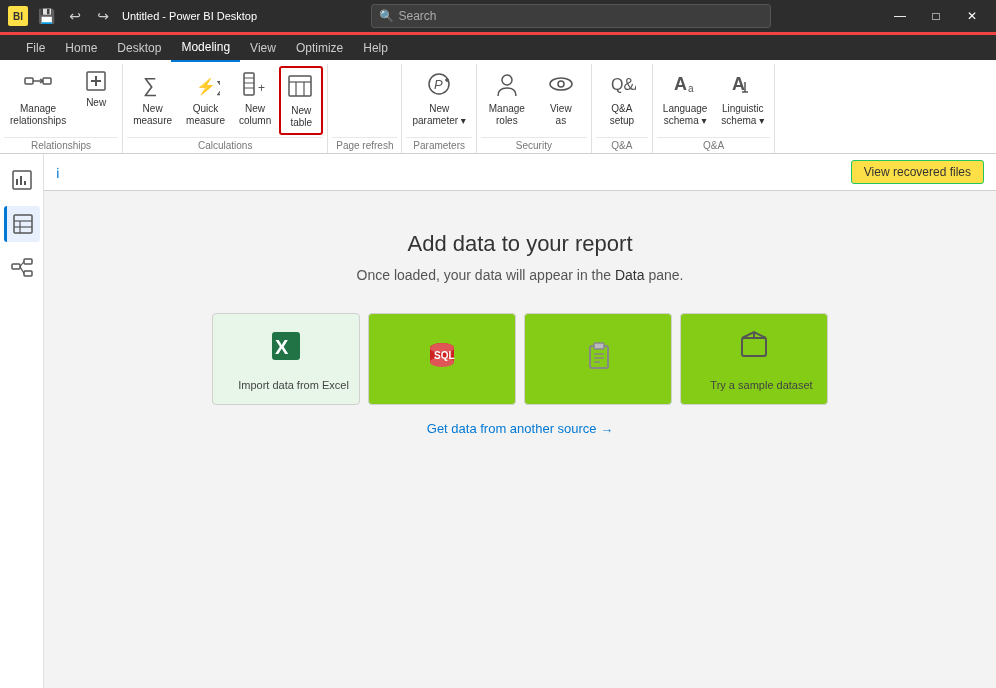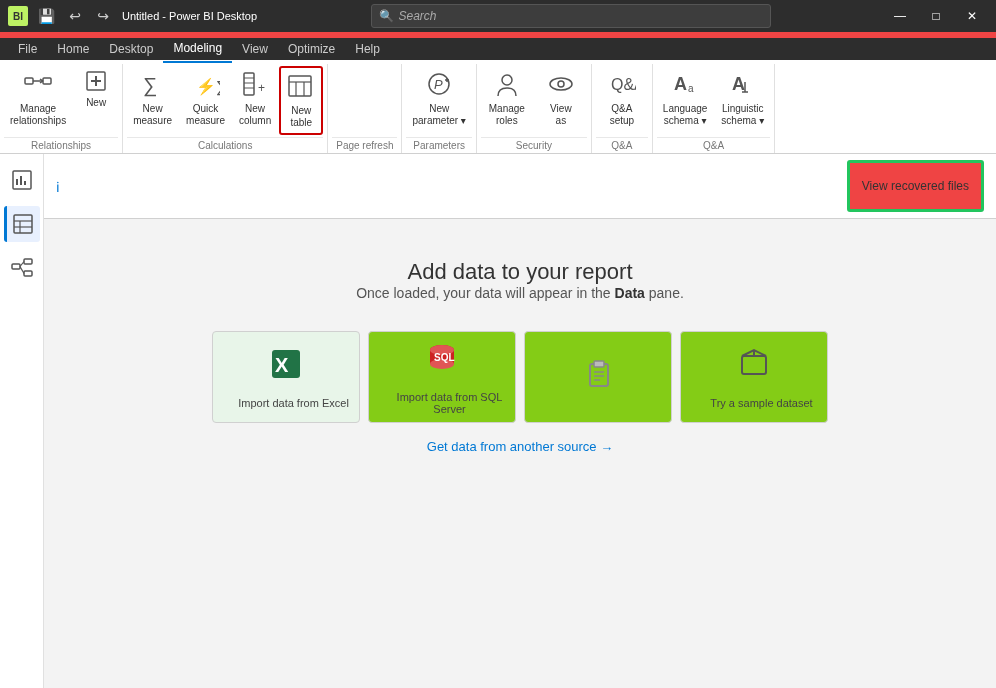--- a/index.html
+++ b/index.html
@@ -9,46 +9,46 @@
     .title-bar {
       background: #2d2d2d;
       height: 32px;
       display: flex;
       align-items: center;
       justify-content: space-between;
       padding: 0 8px;
       color: #fff;
     }
     .title-bar-left { display: flex; align-items: center; gap: 8px; }
-    .title-bar-icon { width: 20px; height: 20px; background: #bef264; border-radius: 2px; display: flex; align-items: center; justify-content: center; font-size: 10px; font-weight: bold; color: #333; }
+    .title-bar-icon { width: 20px; height: 20px; background: #fde047; border-radius: 2px; display: flex; align-items: center; justify-content: center; font-size: 10px; font-weight: bold; color: #333; }
     .title-bar-actions { display: flex; gap: 6px; }
     .title-bar-btn { background: none; border: none; color: #ccc; cursor: pointer; font-size: 14px; width: 22px; height: 22px; display: flex; align-items: center; justify-content: center; }
     .title-bar-title { color: #fff; font-size: 11px; }
     .search-box {
       display: flex; align-items: center;
       background: #3d3d3d;
       border: 1px solid #555;
       border-radius: 3px;
       padding: 2px 8px;
       width: 400px;
       height: 24px;
     }
-    .search-box input { background: none; border: none; color: #fff; font-size: 12px; outline: none; width: 100%; font-style: italic; }
+    .search-box input { background: none; border: none; color: #fff; font-size: 12px; outline: none; width: 100%; }
     .search-box input::placeholder { color: #aaa; }
     .title-bar-right { display: flex; gap: 4px; }
     .win-btn { background: none; border: none; color: #fff; font-size: 12px; cursor: pointer; width: 32px; height: 32px; display: flex; align-items: center; justify-content: center; }
 
     
     .menu-bar {
       background: #2d2d2d;
       height: 28px;
       display: flex;
       align-items: center;
-      padding: 0 8px;
-      border-top: 6px solid #ef4444;
+      padding: 0 16px;
+      border-top: 3px solid #ef4444;
     }
     .menu-item {
       color: #ccc;
       padding: 4px 10px;
       cursor: pointer;
       font-size: 12px;
       height: 28px;
       display: flex;
       align-items: center;
     }
@@ -157,42 +157,42 @@
       display: flex;
       align-items: center;
       justify-content: space-between;
       padding: 6px 12px;
       font-size: 12px;
       color: #333;
     }
     .recovery-bar-left { display: flex; align-items: center; gap: 6px; }
     .recovery-bar-icon { color: #0078d4; font-size: 14px; }
     .view-recovered-btn {
-      background: #ef4444;
-      border: 3px solid #22c55e;
+      background: #fde047;
+      border: 1px solid #22c55e;
       border-radius: 3px;
-      padding: 16px 12px;
+      padding: 4px 12px;
       cursor: pointer;
       font-size: 12px;
       color: #333;
     }
 
     
     .canvas {
       flex: 1;
       display: flex;
       flex-direction: column;
       align-items: center;
       justify-content: flex-start;
       padding: 40px 20px 20px;
       background: #f3f3f3;
     }
-    .canvas-title { font-size: 22px; color: #333; font-weight: 400; }
+    .canvas-title { font-size: 22px; color: #333; margin-bottom: 10px; font-weight: 400; }
     .canvas-subtitle { font-size: 14px; color: #555; margin-bottom: 30px; }
-    .canvas-subtitle strong { font-weight: 700; color: #333; text-align: center; }
+    .canvas-subtitle strong { font-weight: 400; color: #333; text-align: center; }
 
     
     .cards-row {
       display: flex;
       gap: 8px;
       margin-bottom: 16px;
     }
     .data-card {
       width: 148px;
       height: 92px;
@@ -474,21 +474,20 @@
         <div class="data-card">
           <span class="data-card-icon">
             <svg width="36" height="36" viewBox="0 0 36 36">
               <ellipse cx="18" cy="10" rx="12" ry="5" fill="#cc2222"></ellipse>
               <rect x="6" y="10" width="24" height="14" fill="#cc2222"></rect>
               <ellipse cx="18" cy="24" rx="12" ry="5" fill="#e05555"></ellipse>
               <ellipse cx="18" cy="10" rx="12" ry="5" fill="#e05555"></ellipse>
               <text x="10" y="21" font-size="10" fill="white" font-weight="bold">SQL</text>
             </svg>
           </span>
-          <span class="data-card-label">Import data from SQL Server</span>
         </div>
 
         <div class="data-card">
           <span class="data-card-icon">
             <svg width="36" height="36" viewBox="0 0 36 36">
               <rect x="10" y="8" width="18" height="22" rx="2" fill="none" stroke="#888" stroke-width="2"></rect>
               <rect x="14" y="5" width="10" height="6" rx="1" fill="#bbb" stroke="#888" stroke-width="1.5"></rect>
               <line x1="14" y1="16" x2="24" y2="16" stroke="#888" stroke-width="1.5"></line>
               <line x1="14" y1="20" x2="24" y2="20" stroke="#888" stroke-width="1.5"></line>
               <line x1="14" y1="24" x2="20" y2="24" stroke="#888" stroke-width="1.5"></line>

